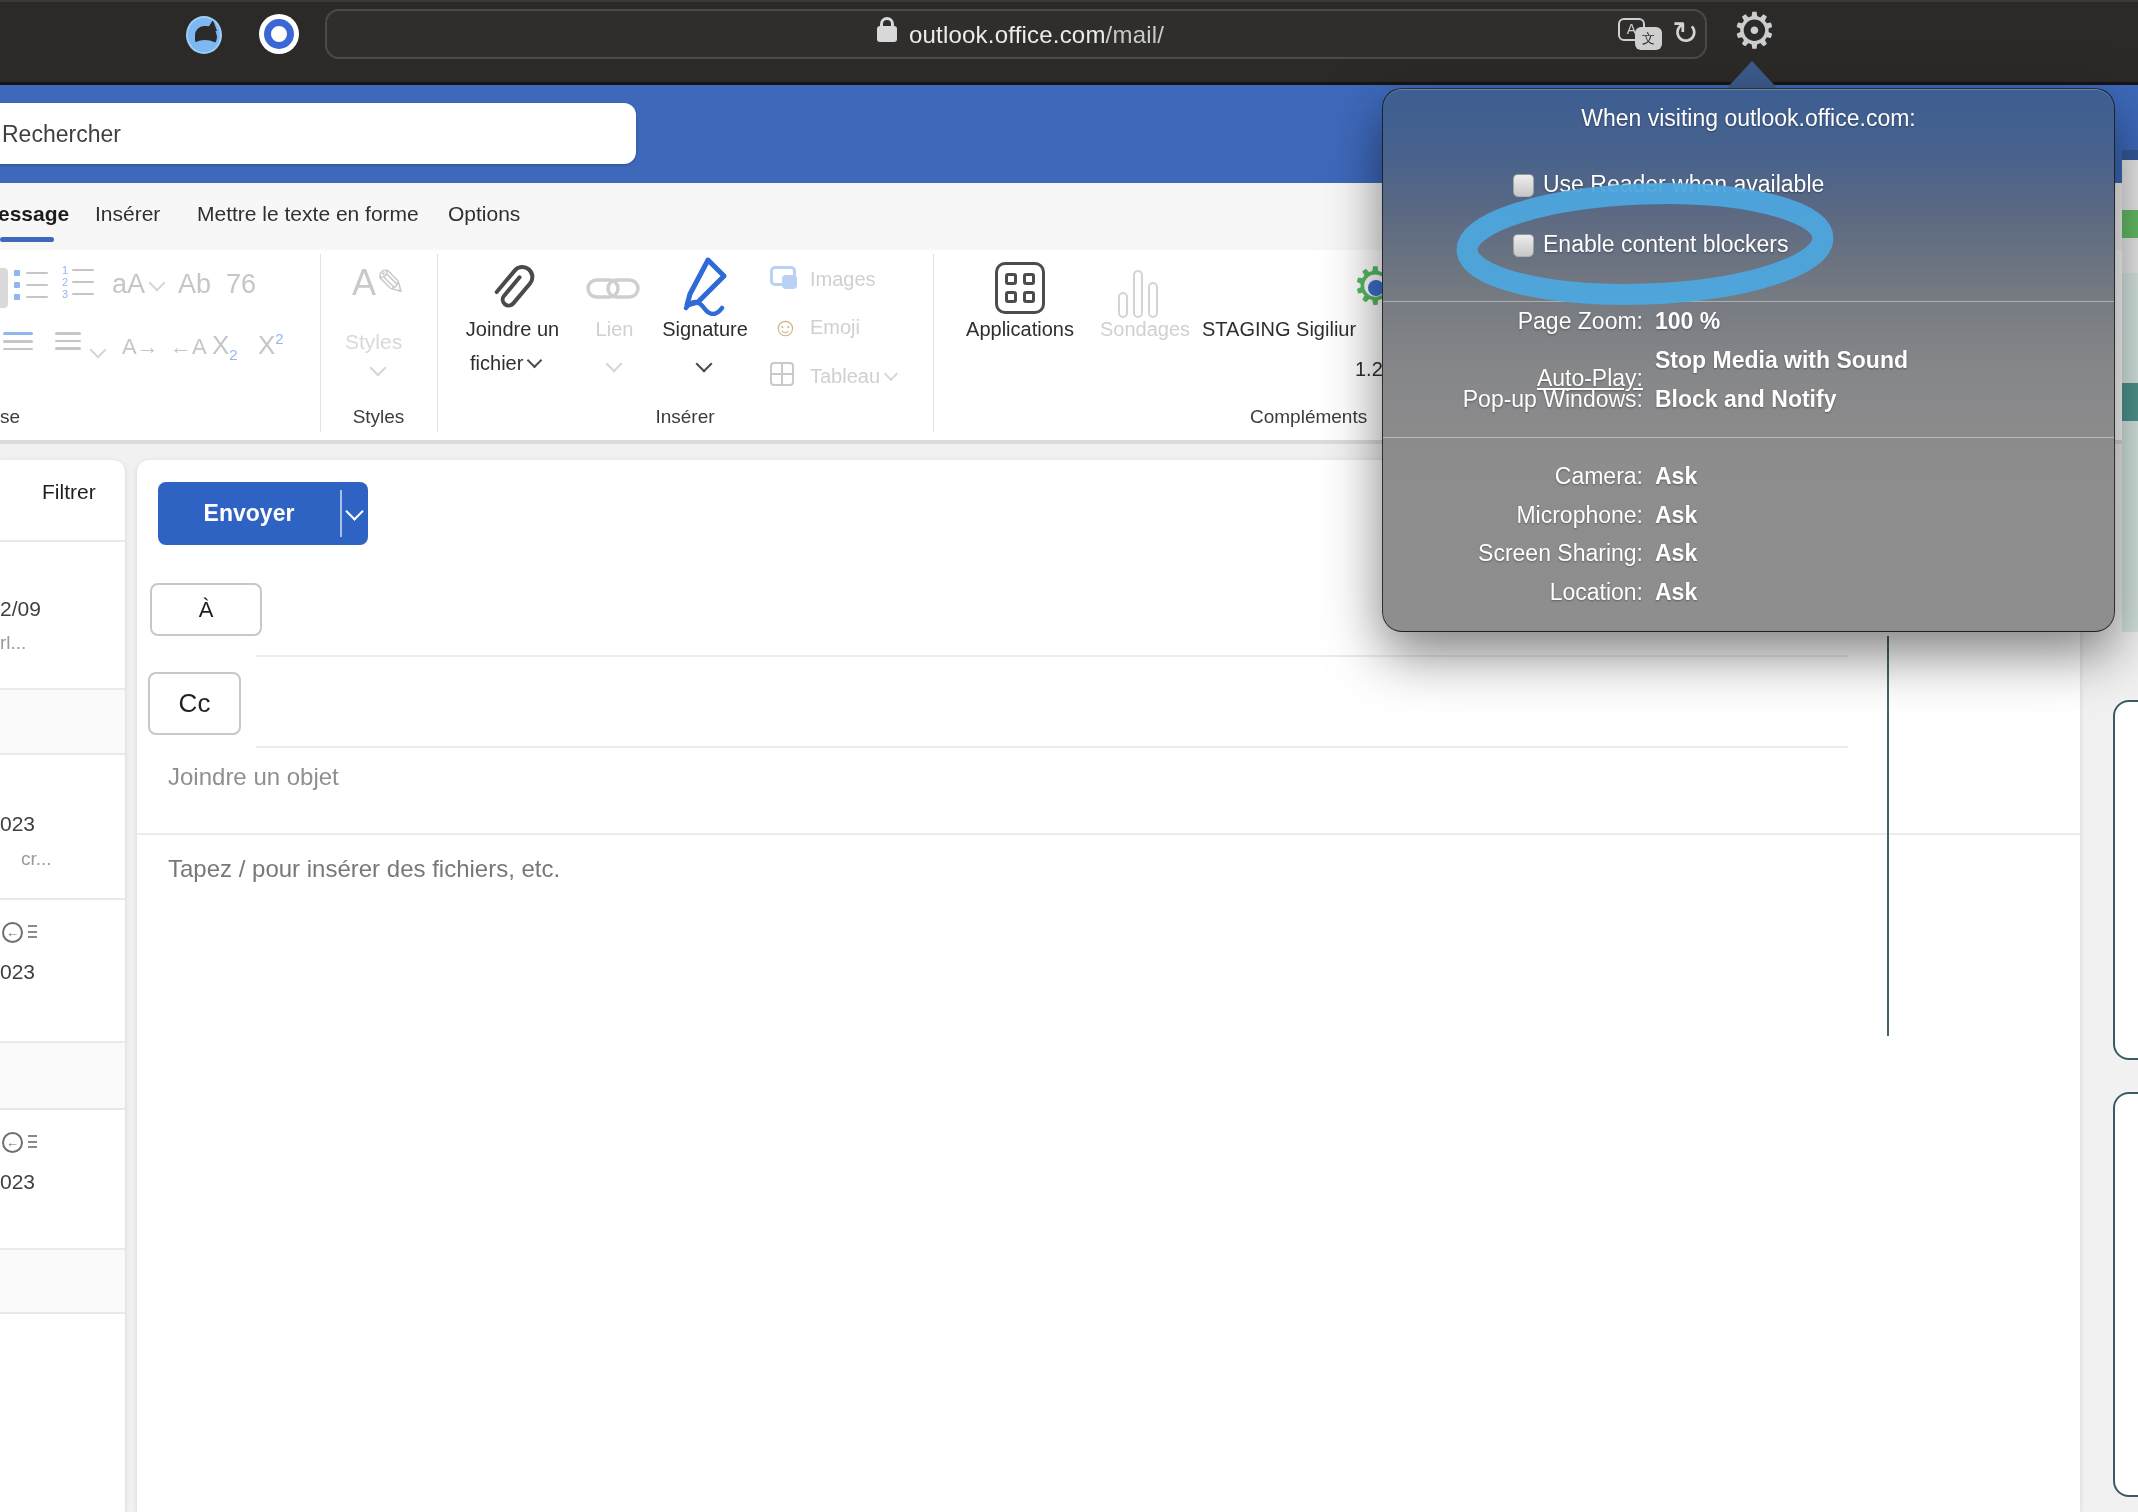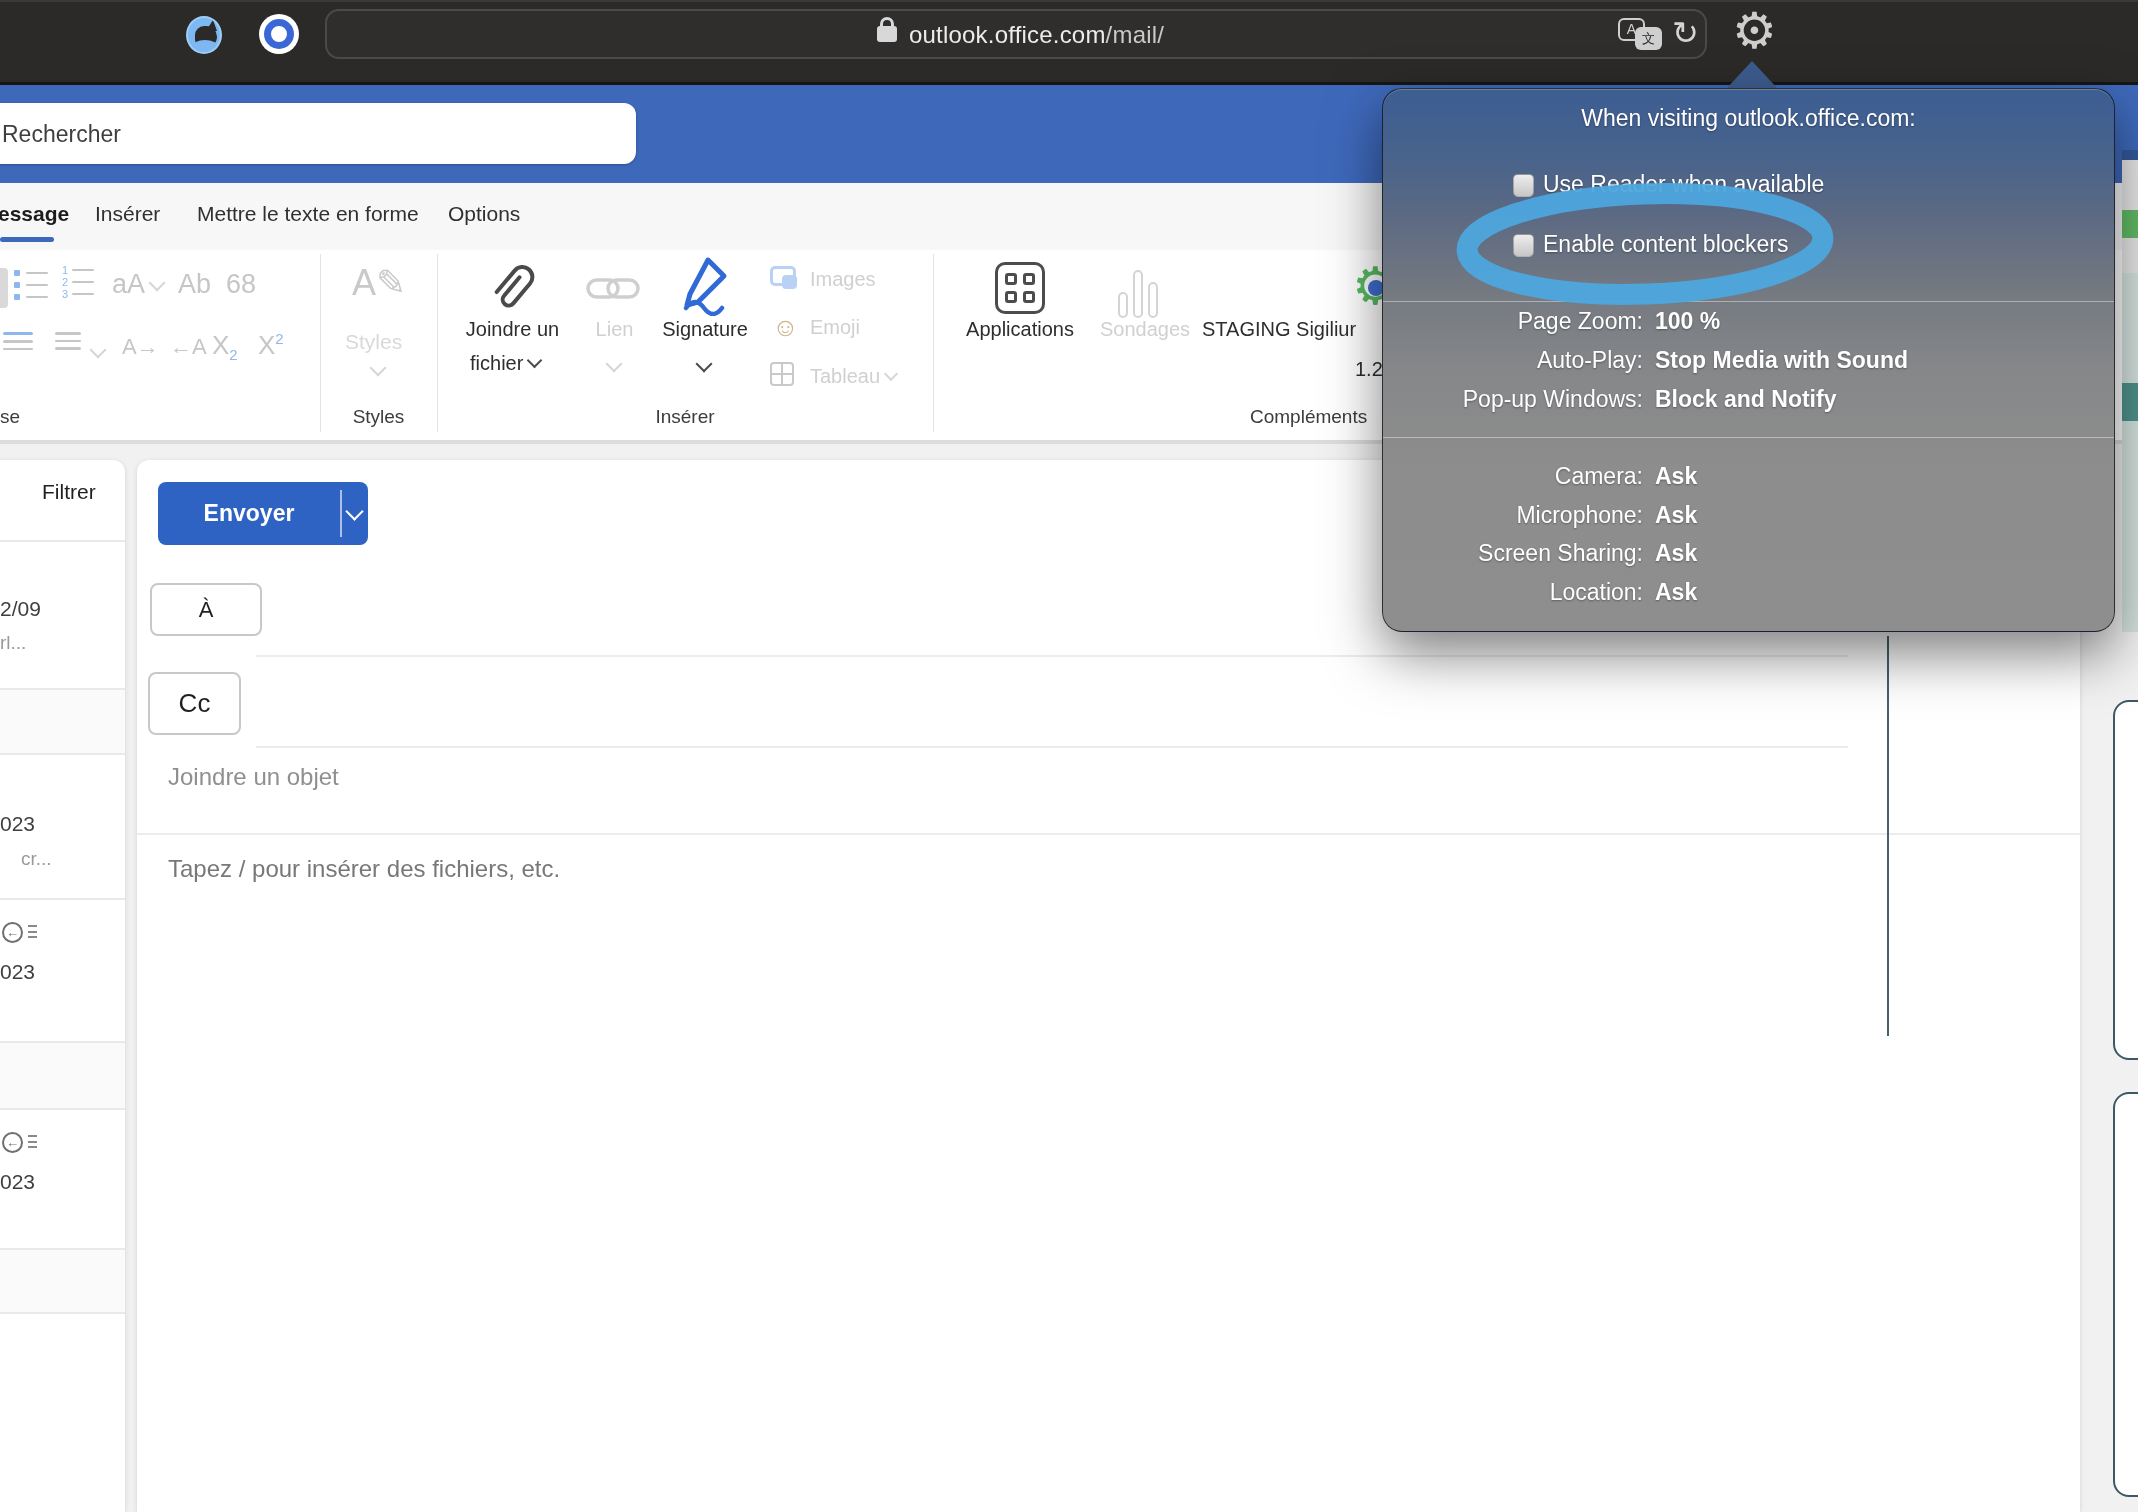--- a/index.html
+++ b/index.html
@@ -216,21 +216,21 @@
           <div class="ic-line" style="width:22px;"></div>
         </div>
       <div class="lr">
           <div class="num">3</div>
           <div class="ic-line" style="width:22px;"></div>
         </div>
     </div>
   </div>
   <div class="abs txt-ic" style="left:112px;top:264px;"><span>aA</span> <span class="caret dim"></span></div>
   <div class="abs txt-ic" style="left:178px;top:264px;"><span>Ab</span></div>
-  <div class="abs txt-ic" style="left:226px;top:264px;"><span>68</span></div>
+  <div class="abs txt-ic" style="left:226px;top:264px;"><span>76</span></div>
 
   <div class="abs" style="left:3px;top:332px;">
     <div class="ic-row" style="gap:5px;">
       <div class="ic-line" style="width:30px;background:#8fb7ef;height:3px;"></div>
       <div class="ic-line" style="width:30px;"></div>
       <div class="ic-line" style="width:30px;"></div>
     </div>
   </div>
   <div class="abs" style="left:55px;top:332px;">
     <div class="ic-row" style="gap:5px;">
@@ -404,21 +404,21 @@
     <div class="p-check" style="top:85px;"></div>
     <div class="p-chk-label" style="top:82px;">Use Reader when available</div>
 
     <div class="p-check" style="top:145px;"></div>
     <div class="p-chk-label" style="top:142px;">Enable content blockers</div>
 
     <div class="p-sep" style="top:212px;"></div>
 
     <div class="p-row-label" style="top:219px;">Page Zoom:</div>
     <div class="p-row-value" style="top:219px;">100 %</div>
-    <div class="p-row-label" style="top:258px;">Auto-Play:</div>
+    <div class="p-row-label" style="top:276px;text-decoration:underline;">Auto-Play:</div>
     <div class="p-row-value" style="top:258px;">Stop Media with Sound</div>
     <div class="p-row-label" style="top:297px;">Pop-up Windows:</div>
     <div class="p-row-value" style="top:297px;">Block and Notify</div>
 
     <div class="p-sep" style="top:348px;"></div>
 
     <div class="p-row-label" style="top:374px;">Camera:</div>
     <div class="p-row-value" style="top:374px;">Ask</div>
     <div class="p-row-label" style="top:413px;">Microphone:</div>
     <div class="p-row-value" style="top:413px;">Ask</div>

